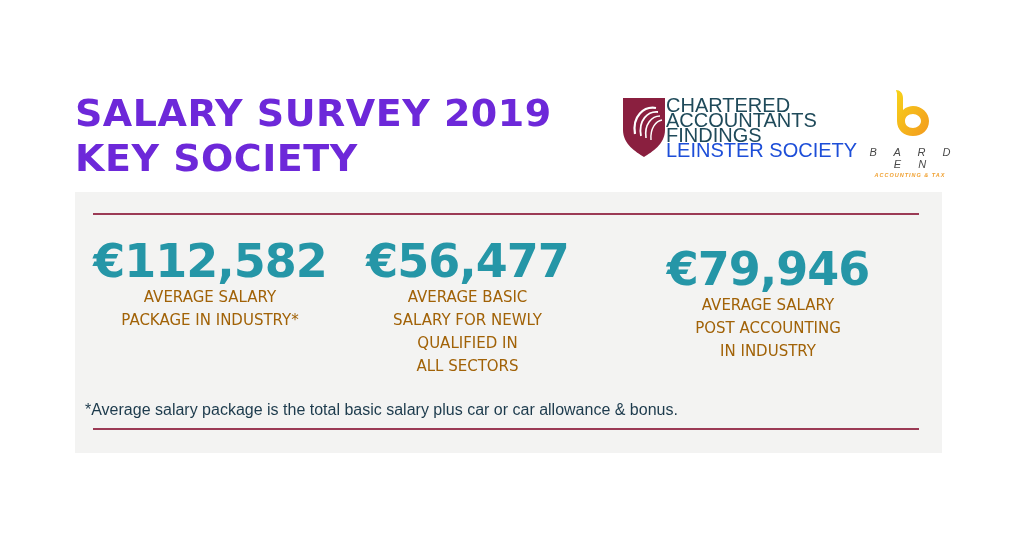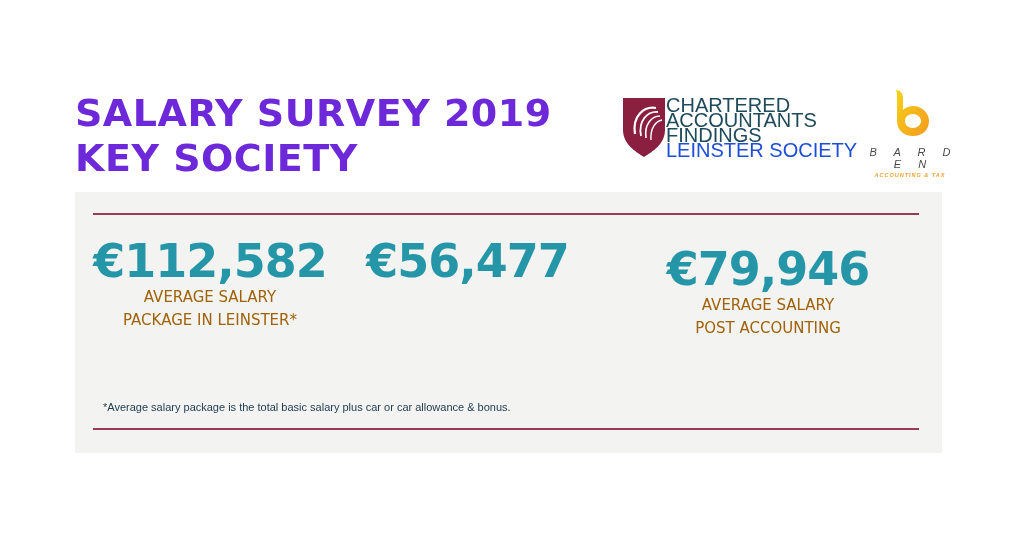--- a/index.html
+++ b/index.html
@@ -11,21 +11,21 @@
   .cai-text{font-size:20px;line-height:15px;font-family:"Liberation Sans",sans-serif;color:#1f4a5a;margin-top:2px;}
   .cai-text .l4{color:#1d4ed8;}
   .barden{position:absolute;left:860px;top:88px;width:100px;text-align:center;font-style:italic;}
   .barden .bname{font-family:"Liberation Sans",sans-serif;font-size:11px;letter-spacing:7px;color:#4a4a4a;margin-top:4px;padding-left:7px;}
   .barden .bsub{font-family:"Liberation Sans",sans-serif;font-size:5.5px;letter-spacing:1px;color:#f0a030;margin-top:2px;font-weight:bold;}
   .panel{position:absolute;left:75px;top:192px;width:867px;height:261px;background:#f3f3f2;}
   .rule{position:absolute;left:18px;width:826px;height:2px;background:#9b3a55;}
   .stat{position:absolute;text-align:center;}
   .num{color:#2596a7;font-weight:bold;font-size:46px;line-height:50px;letter-spacing:-1px;font-family:"DejaVu Sans",sans-serif;}
   .label{color:#a16207;font-weight:normal;font-size:15px;line-height:23px;font-family:"DejaVu Sans",sans-serif;}
-  .foot{position:absolute;left:28px;top:209px;font-size:11px;color:#1c3a4c;font-family:"Liberation Sans",sans-serif;}
+  .foot{position:absolute;left:10px;top:209px;font-size:16px;color:#1c3a4c;font-family:"Liberation Sans",sans-serif;}
 </style>
 </head>
 <body>
 
 <div class="title">
   <div>SALARY SURVEY 2019</div>
   <div>KEY SOCIETY</div>
 </div>
 
 <div class="cai">
@@ -58,31 +58,38 @@
   <div class="bsub">ACCOUNTING &amp; TAX</div>
 </div>
 
 <div class="panel">
   <div class="rule" style="top:21px;"></div>
 
   <div class="stat" style="left:0px;top:44px;width:270px;">
     <div class="num">€112,582</div>
     <div class="label">
       <div>AVERAGE SALARY</div>
-      <div>PACKAGE IN LEINSTER*</div>
+      <div>PACKAGE IN INDUSTRY*</div>
     </div>
   </div>
 
   <div class="stat" style="left:265px;top:44px;width:255px;text-align:center;">
     <div class="num">€56,477</div>
+    <div class="label">
+      <div>AVERAGE BASIC</div>
+      <div>SALARY FOR NEWLY</div>
+      <div>QUALIFIED IN</div>
+      <div>ALL SECTORS</div>
+    </div>
   </div>
 
   <div class="stat" style="left:568px;top:52px;width:250px;">
     <div class="num">€79,946</div>
     <div class="label">
       <div>AVERAGE SALARY</div>
       <div>POST ACCOUNTING</div>
+      <div>IN INDUSTRY</div>
     </div>
   </div>
 
   <div class="foot">*Average salary package is the total basic salary plus car or car allowance &amp; bonus.</div>
   <div class="rule" style="top:236px;"></div>
 </div>
 
 </body></html>

